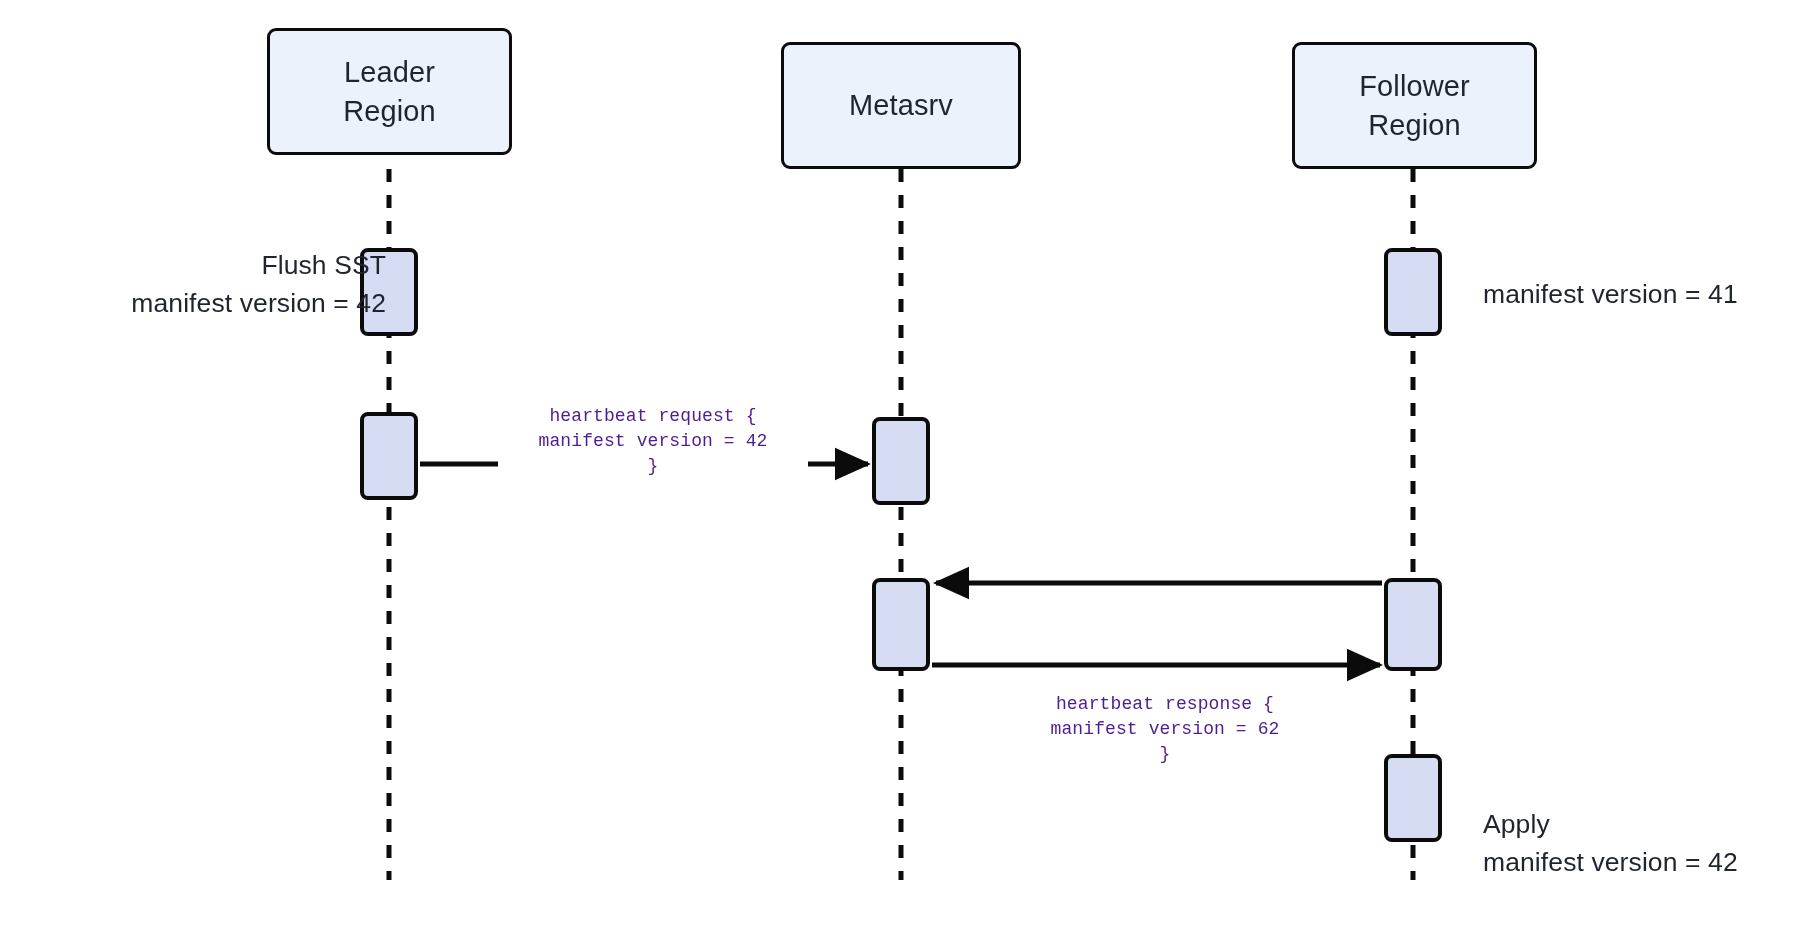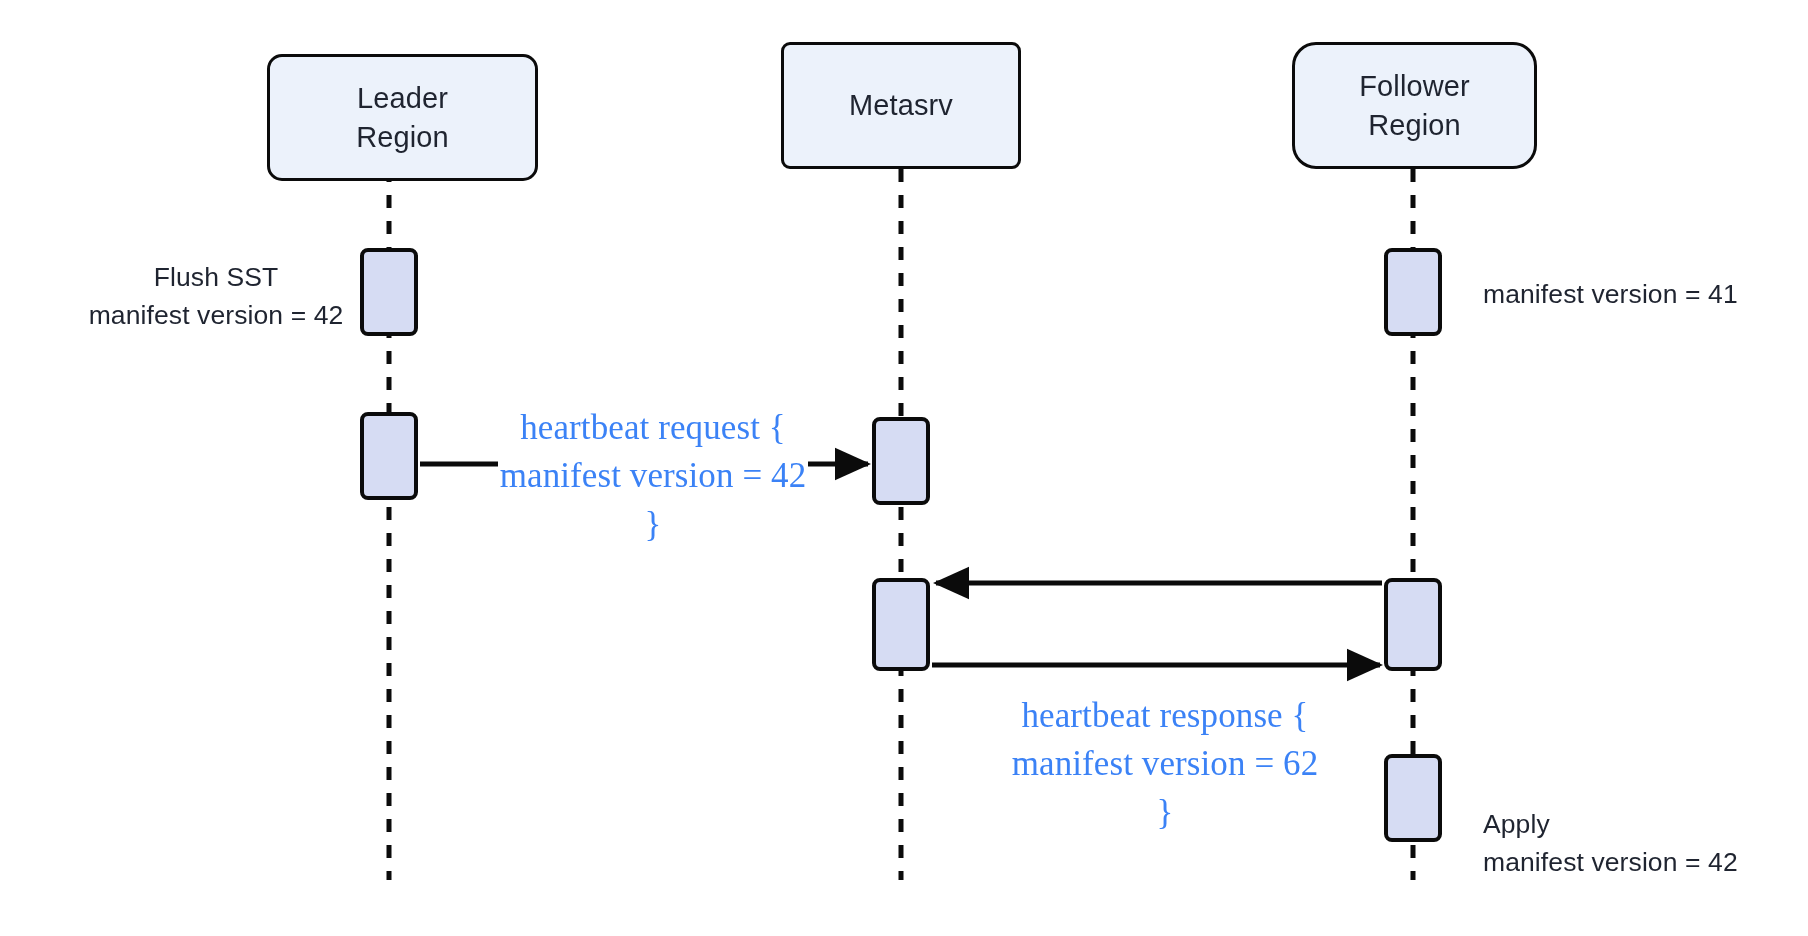--- a/index.html
+++ b/index.html
@@ -53,24 +53,24 @@
     position: absolute;
     box-sizing: border-box;
     background: #D6DCF3;
     border: 4px solid #0b0b0b;
     border-radius: 8px;
   }
 
   
   .msg-label {
     position: absolute;
-    color: #3b82f6;
-    font-size: 35px;
+    color: #4c1d95;
+    font-size: 18px;
     line-height: 1.38;
-    font-family: Liberation Serif, serif;
+    font-family: Liberation Mono, monospace;
     white-space: pre-line;
     background: #ffffff;
     letter-spacing: .1px;
   }
   .msg-label.centered { text-align: center; }
 
   
   .note {
     position: absolute;
     color: #1f2430;
@@ -105,30 +105,30 @@
 
     <g id="msg-2">
       <line x1="1382" y1="583" x2="936" y2="583" stroke="#0b0b0b" stroke-width="5" marker-end="url(#arrowR)"></line>
     </g>
 
     <g id="msg-3">
       <line x1="932" y1="665" x2="1380" y2="665" stroke="#0b0b0b" stroke-width="5" marker-end="url(#arrowR)"></line>
     </g>
   </svg>
 
-  <div class="participant" style="left:267px; top:54px; width:271px; height:127px;border-radius:15px;">
+  <div class="participant" style="left:267px; top:28px; width:245px; height:127px;">
     <span class="plabel">Leader
 Region</span>
   </div>
 
   <div class="participant" style="left:781px; top:42px; width:240px; height:127px;">
     <span class="plabel">Metasrv</span>
   </div>
 
-  <div class="participant" style="left:1292px; top:42px; width:245px; height:127px;border-radius:24px;">
+  <div class="participant" style="left:1292px; top:42px; width:245px; height:127px;">
     <span class="plabel">Follower
 Region</span>
   </div>
 
   <div class="activation" style="left:360px; top:248px; width:58px; height:88px;"></div>
 
   <div class="activation" style="left:360px; top:412px; width:58px; height:88px;"></div>
 
   <div class="activation" style="left:1384px; top:248px; width:58px; height:88px;"></div>
 
@@ -142,21 +142,21 @@
 
   <div class="msg-label centered" style="left:498px; top:404px; width:310px;">heartbeat request {
    manifest version = 42
 }</div>
 
 
   <div class="msg-label centered" style="left:1000px; top:692px; width:330px; background:transparent;">heartbeat response {
    manifest version = 62
 }</div>
 
-  <div class="note" style="left:46px; top:258px; width:340px; text-align:center;">Flush SST
+  <div class="note" style="left:46px; top:246px; width:340px; text-align:right;">Flush SST
 manifest version = 42</div>
 
   <div class="note" style="left:1483px; top:275px; width:300px; text-align:left;">manifest version = 41</div>
 
   <div class="note" style="left:1483px; top:763px; width:300px; text-align:left;margin-top:42px;">Apply
 manifest version = 42</div>
 
 </div>
 
 </body></html>

